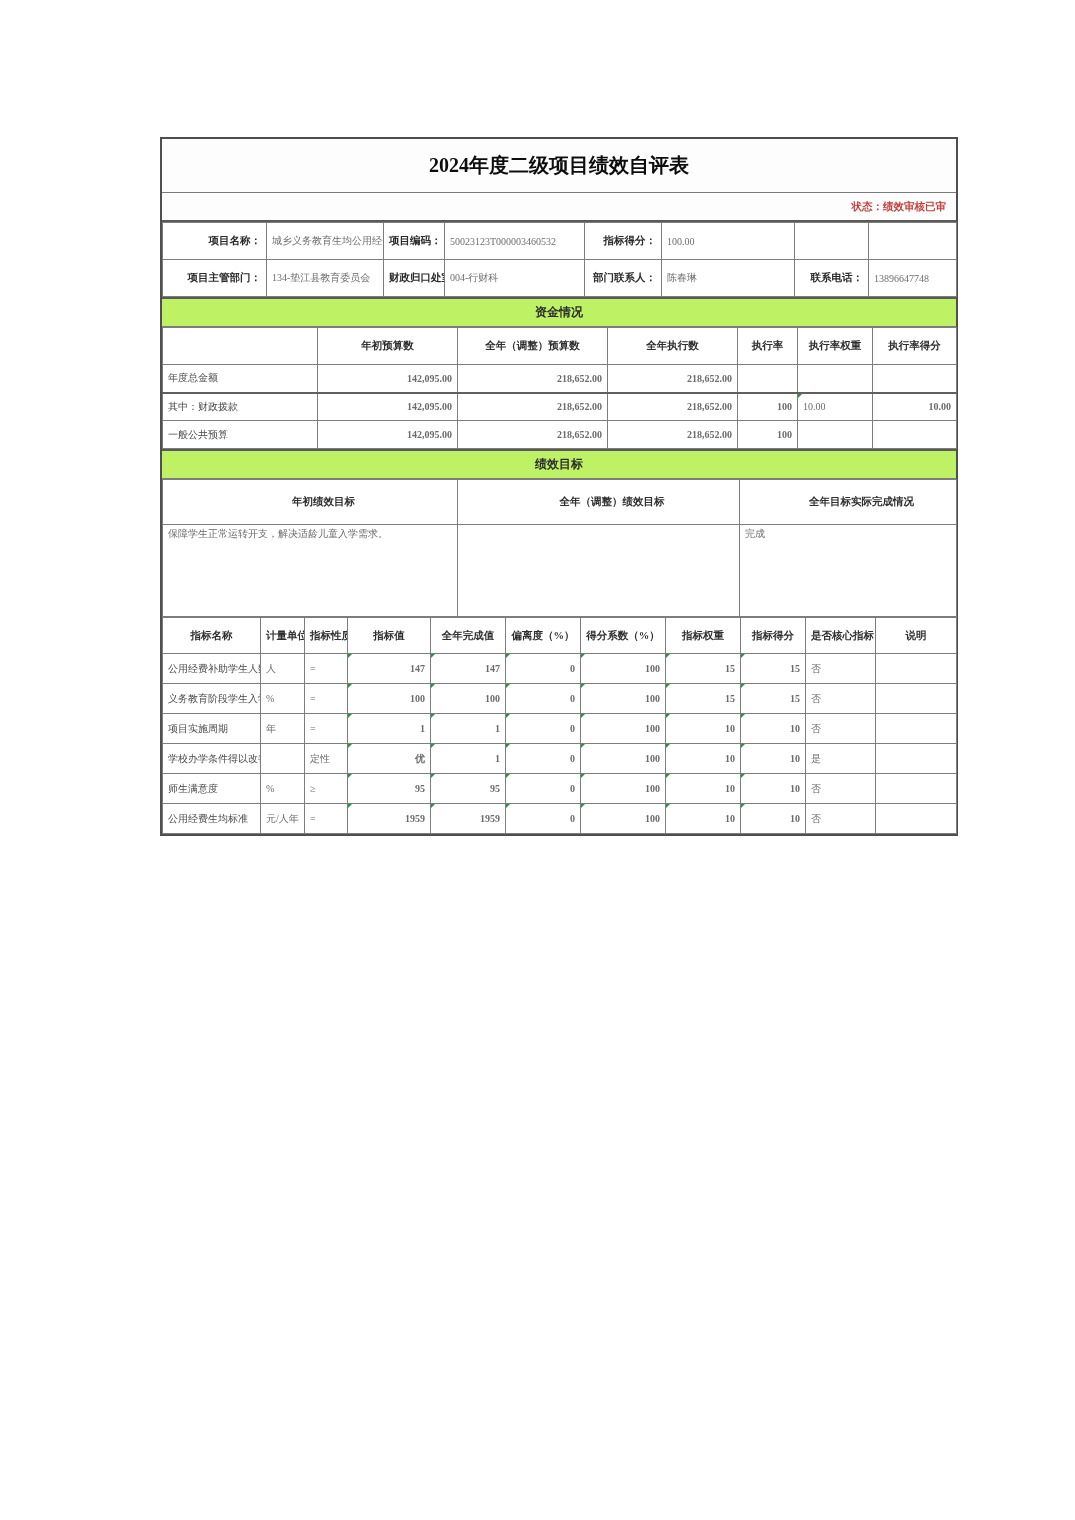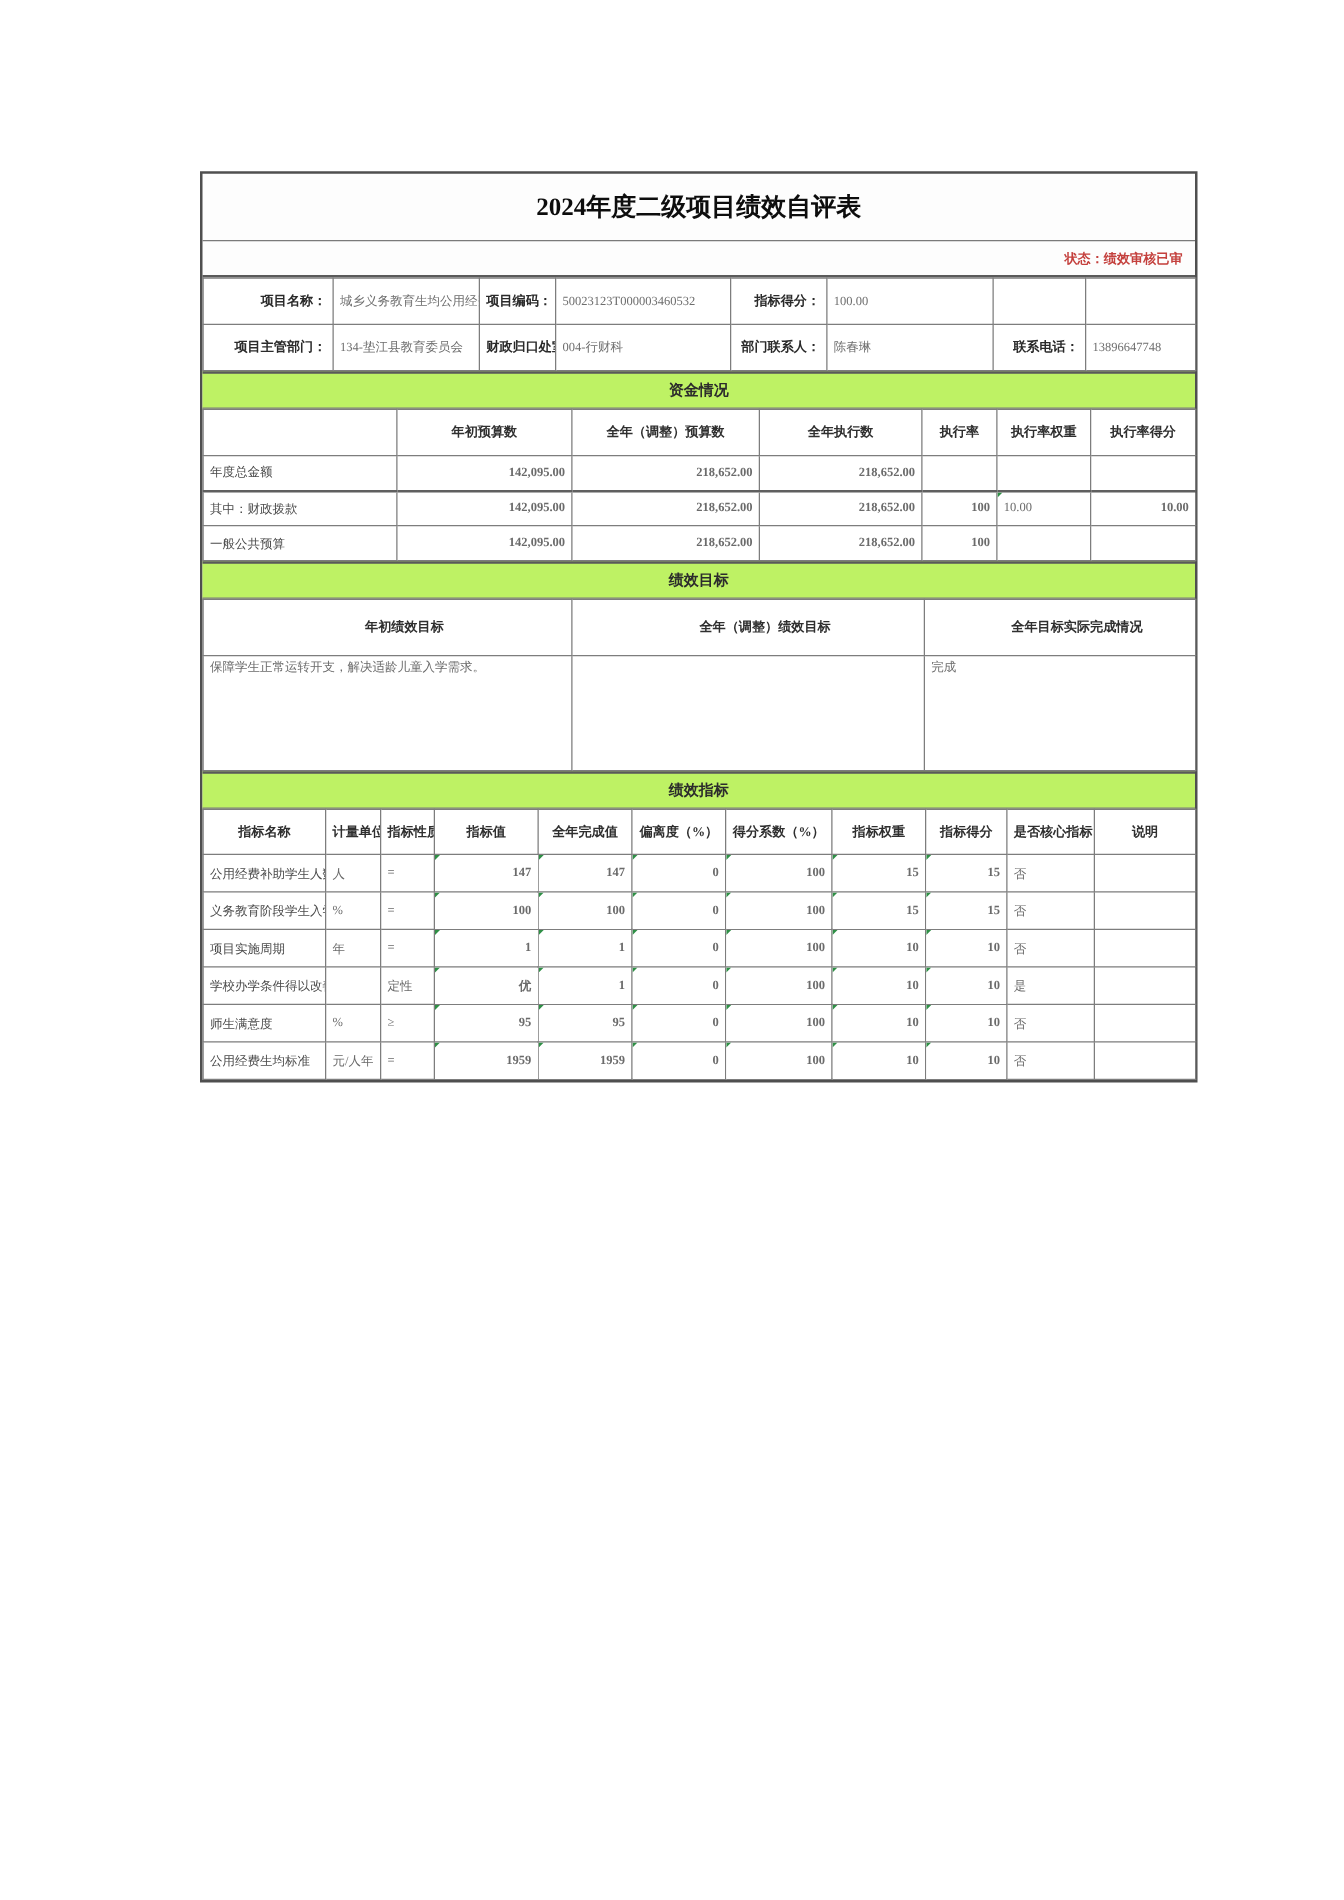--- a/index.html
+++ b/index.html
@@ -171,21 +171,20 @@
         <td class="hdr">全年目标实际完成情况</td>
       </tr>
       <tr class="tgt-body">
         <td class="ta-l">保障学生正常运转开支，解决适龄儿童入学需求。</td>
         <td class="ta-l"></td>
         <td class="ta-l">完成</td>
       </tr>
     </tbody>
       </table>
 
-    <div class="sec-title">绩效指标</div>
     <table>
       <colgroup>
         <col style="width:98px">
           <col style="width:44px">
           <col style="width:43px">
           <col style="width:83px">
         <col style="width:75px">
           <col style="width:75px">
           <col style="width:85px">
           <col style="width:75px">

